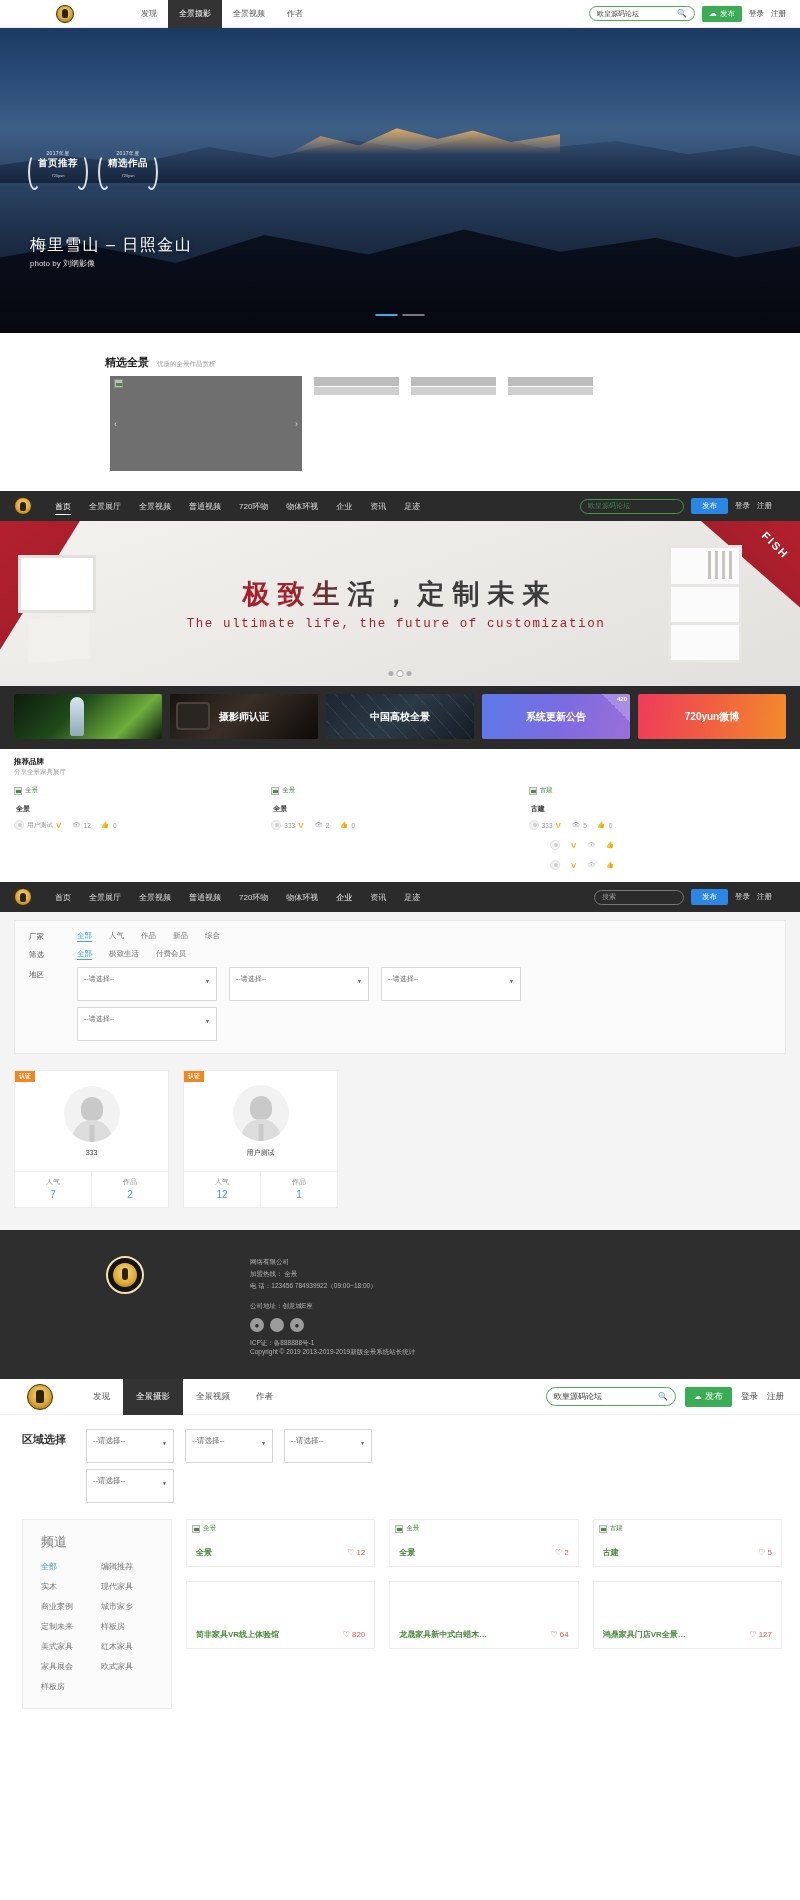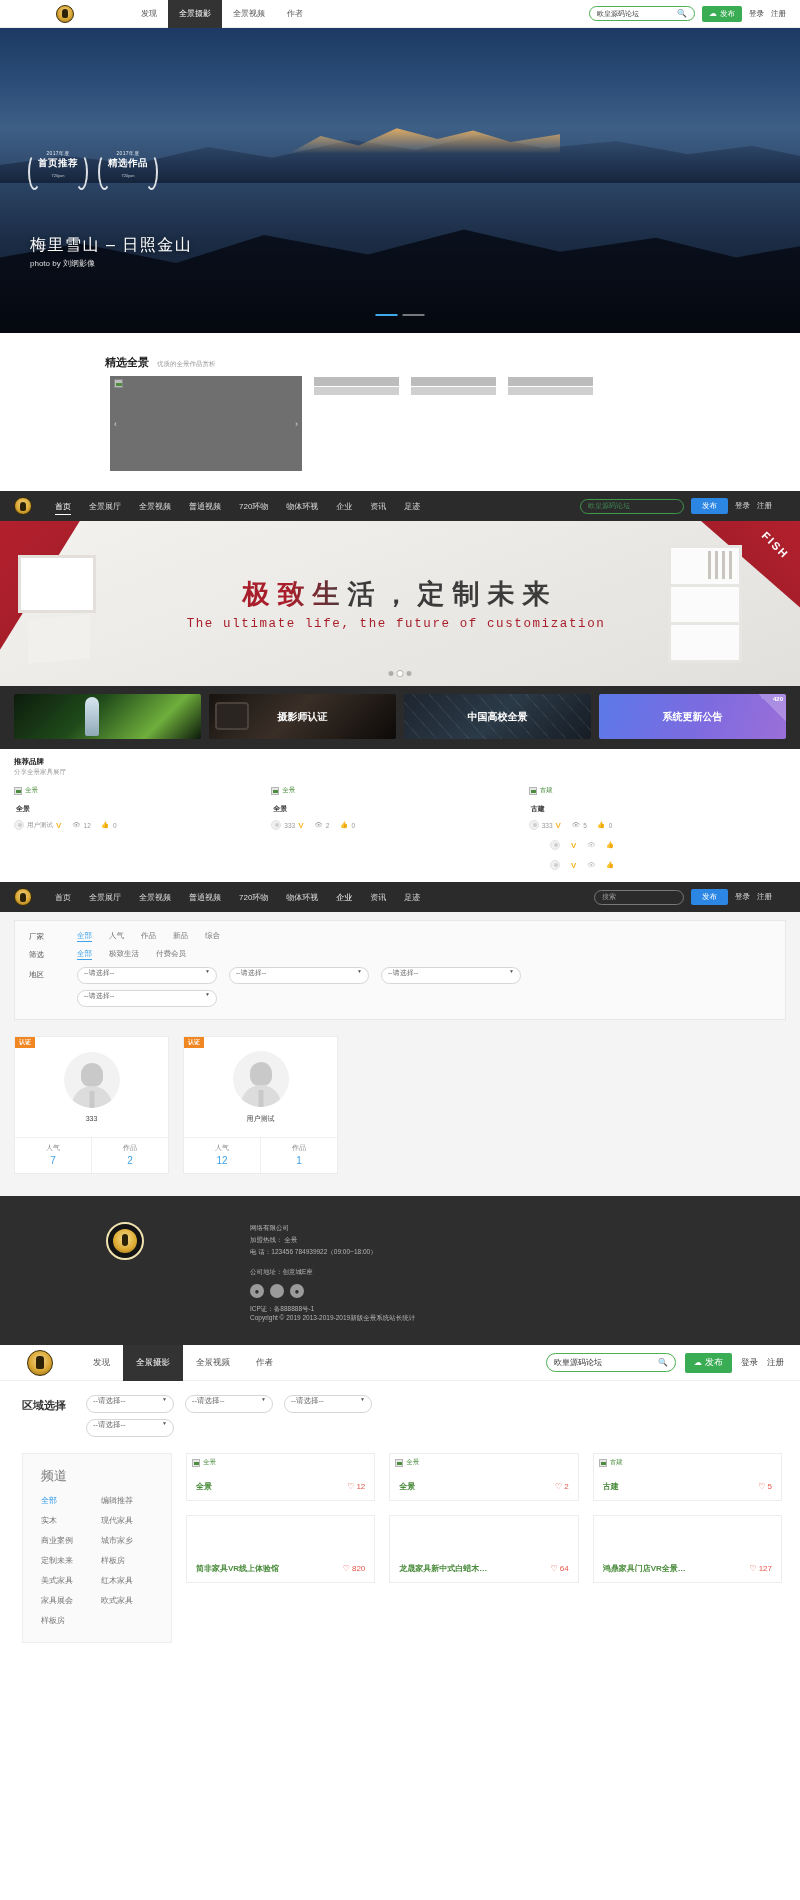--- a/index.html
+++ b/index.html
@@ -249,22 +249,22 @@
   .filter-box {
     margin: 8px 14px 0 14px; background: #fafafa; border: 1px solid #e8e8e8; padding: 10px 14px 12px 14px;
   }
   .frow { display: flex; align-items: center; margin-bottom: 7px; }
   .fkey { width: 48px; font-size: 7.5px; color: #555; }
   .fopts { display: flex; gap: 17px; }
   .fopt { font-size: 7.5px; color: #777; cursor: pointer; }
   .fopt.on { color: #3da0e8; border-bottom: 1px solid #3da0e8; }
   .sel-row { display: flex; gap: 12px; }
   .sel {
-    width: 140px; height: 17px; background: #fff; border: 1px solid #d6d6d6; border-radius: 9px;
-    display: flex; align-items: flex-start; justify-content: space-between; padding: 0 6px;
+    width: 140px; height: 17px; background: #fff; border: 1px solid #d6d6d6; border-radius: 1px;
+    display: flex; align-items: flex-end; justify-content: space-between; padding: 16px 6px;
     font-size: 7px; color: #666; cursor: pointer;
   }
   .sel .cv { font-size: 5px; color: #555; }
   .u-grid { display: flex; gap: 14px; padding: 16px 14px 22px 14px; }
   .ucard { width: 155px; background: #fff; border: 1px solid #ececec; }
   .ucard-top { position: relative; height: 100px; display: flex; flex-direction: column;
     align-items: center; justify-content: center; }
   .cert-badge {
     position: absolute; left: 0; top: 0; background: #f18722; color: #fff;
     font-size: 6px; padding: 1px 4px; font-weight: bold;
@@ -479,20 +479,23 @@
       <div class="promo p3">
         <span>摄影师认证</span>
       </div>
       <div class="promo p2">
         <span>中国高校全景</span>
       </div>
       <div class="promo p4">
         <span class="corner">420</span>
         <span>系统更新公告</span>
       </div>
+      <div class="promo p5">
+        <span>720yun微博</span>
+      </div>
     </div>
 
     <div class="brand-sec">
       <div class="brand-head">
         <div class="bh">推荐品牌</div>
         <div class="bd">分享全景家具展厅</div>
       </div>
       <div class="brand-grid">
         <div class="bcard">
           <div class="broken">

